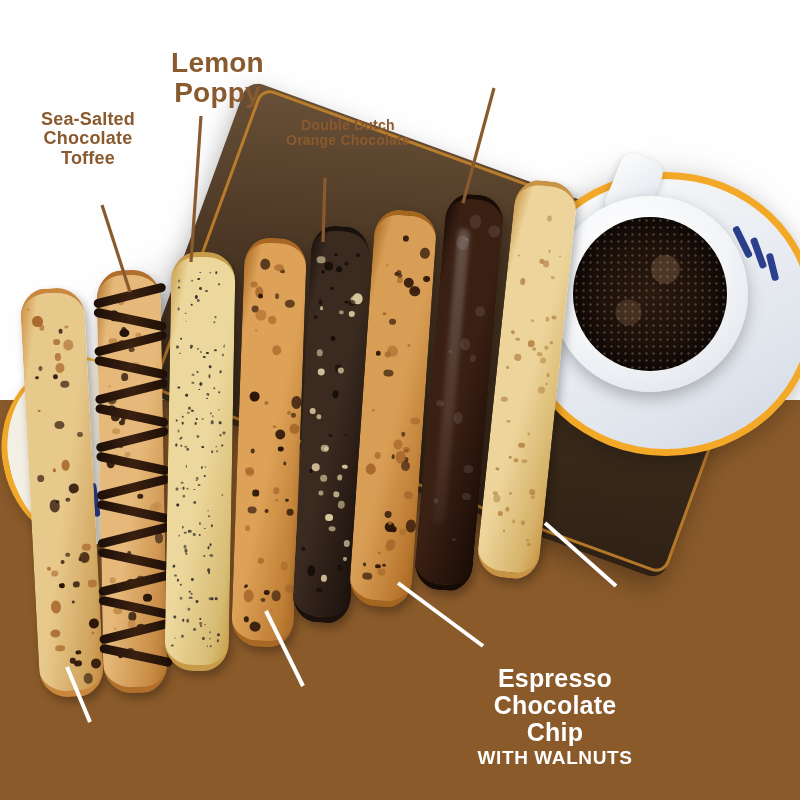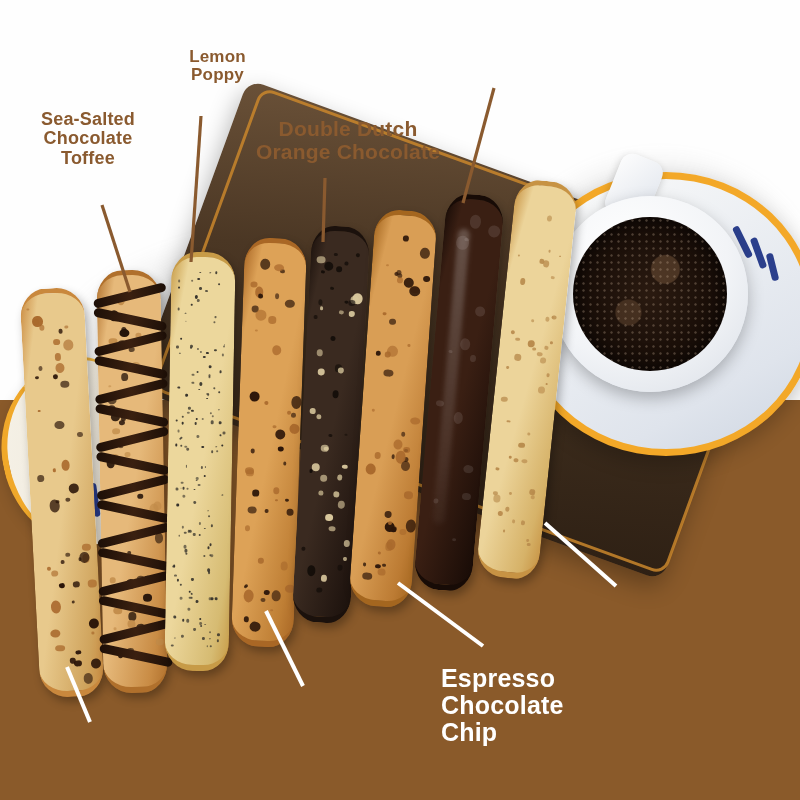--- a/index.html
+++ b/index.html
@@ -698,29 +698,30 @@
       <line x1="545" y1="523" x2="616" y2="586" stroke="#ffffff" stroke-width="4" stroke-linecap="butt"></line>
       <line x1="398" y1="583" x2="483" y2="646" stroke="#ffffff" stroke-width="4" stroke-linecap="butt"></line>
       <line x1="266" y1="611" x2="303" y2="686" stroke="#ffffff" stroke-width="4" stroke-linecap="butt"></line>
       <line x1="67" y1="667" x2="90" y2="722" stroke="#ffffff" stroke-width="4" stroke-linecap="butt"></line>
     </svg>
 
   <div class="label brown" style="left:8px; top:110px; width:160px; text-align:center; font-size:18px;">Sea-Salted
 Chocolate
 Toffee</div>
 
-  <div class="label brown" style="left:150px; top:48px; width:135px; text-align:center; font-size:17px;">Lemon
+  <div class="label brown" style="left:150px; top:48px; width:135px; text-align:center; font-size:28px;">Lemon
 Poppy</div>
 
-  <div class="label brown" style="left:238px; top:118px; width:220px; text-align:center; font-size:21px;">Double Dutch
+  <div class="label brown" style="left:238px; top:118px; width:220px; text-align:center; font-size:14px;">Double Dutch
 Orange Chocolate</div>
 
 
 
-  <div class="label white" style="left:441px; top:638px; width:200px; text-align:left; font-size:25px;">
+  <div class="label white" style="left:455px; top:638px; width:200px; text-align:center; font-size:25px;">
     <span style="white-space:pre-line;">Espresso
 Chocolate
 Chip</span>
+    <span class="sub">WITH WALNUTS</span>
   </div>
 
 
 
 </div>
 
 </body></html>

